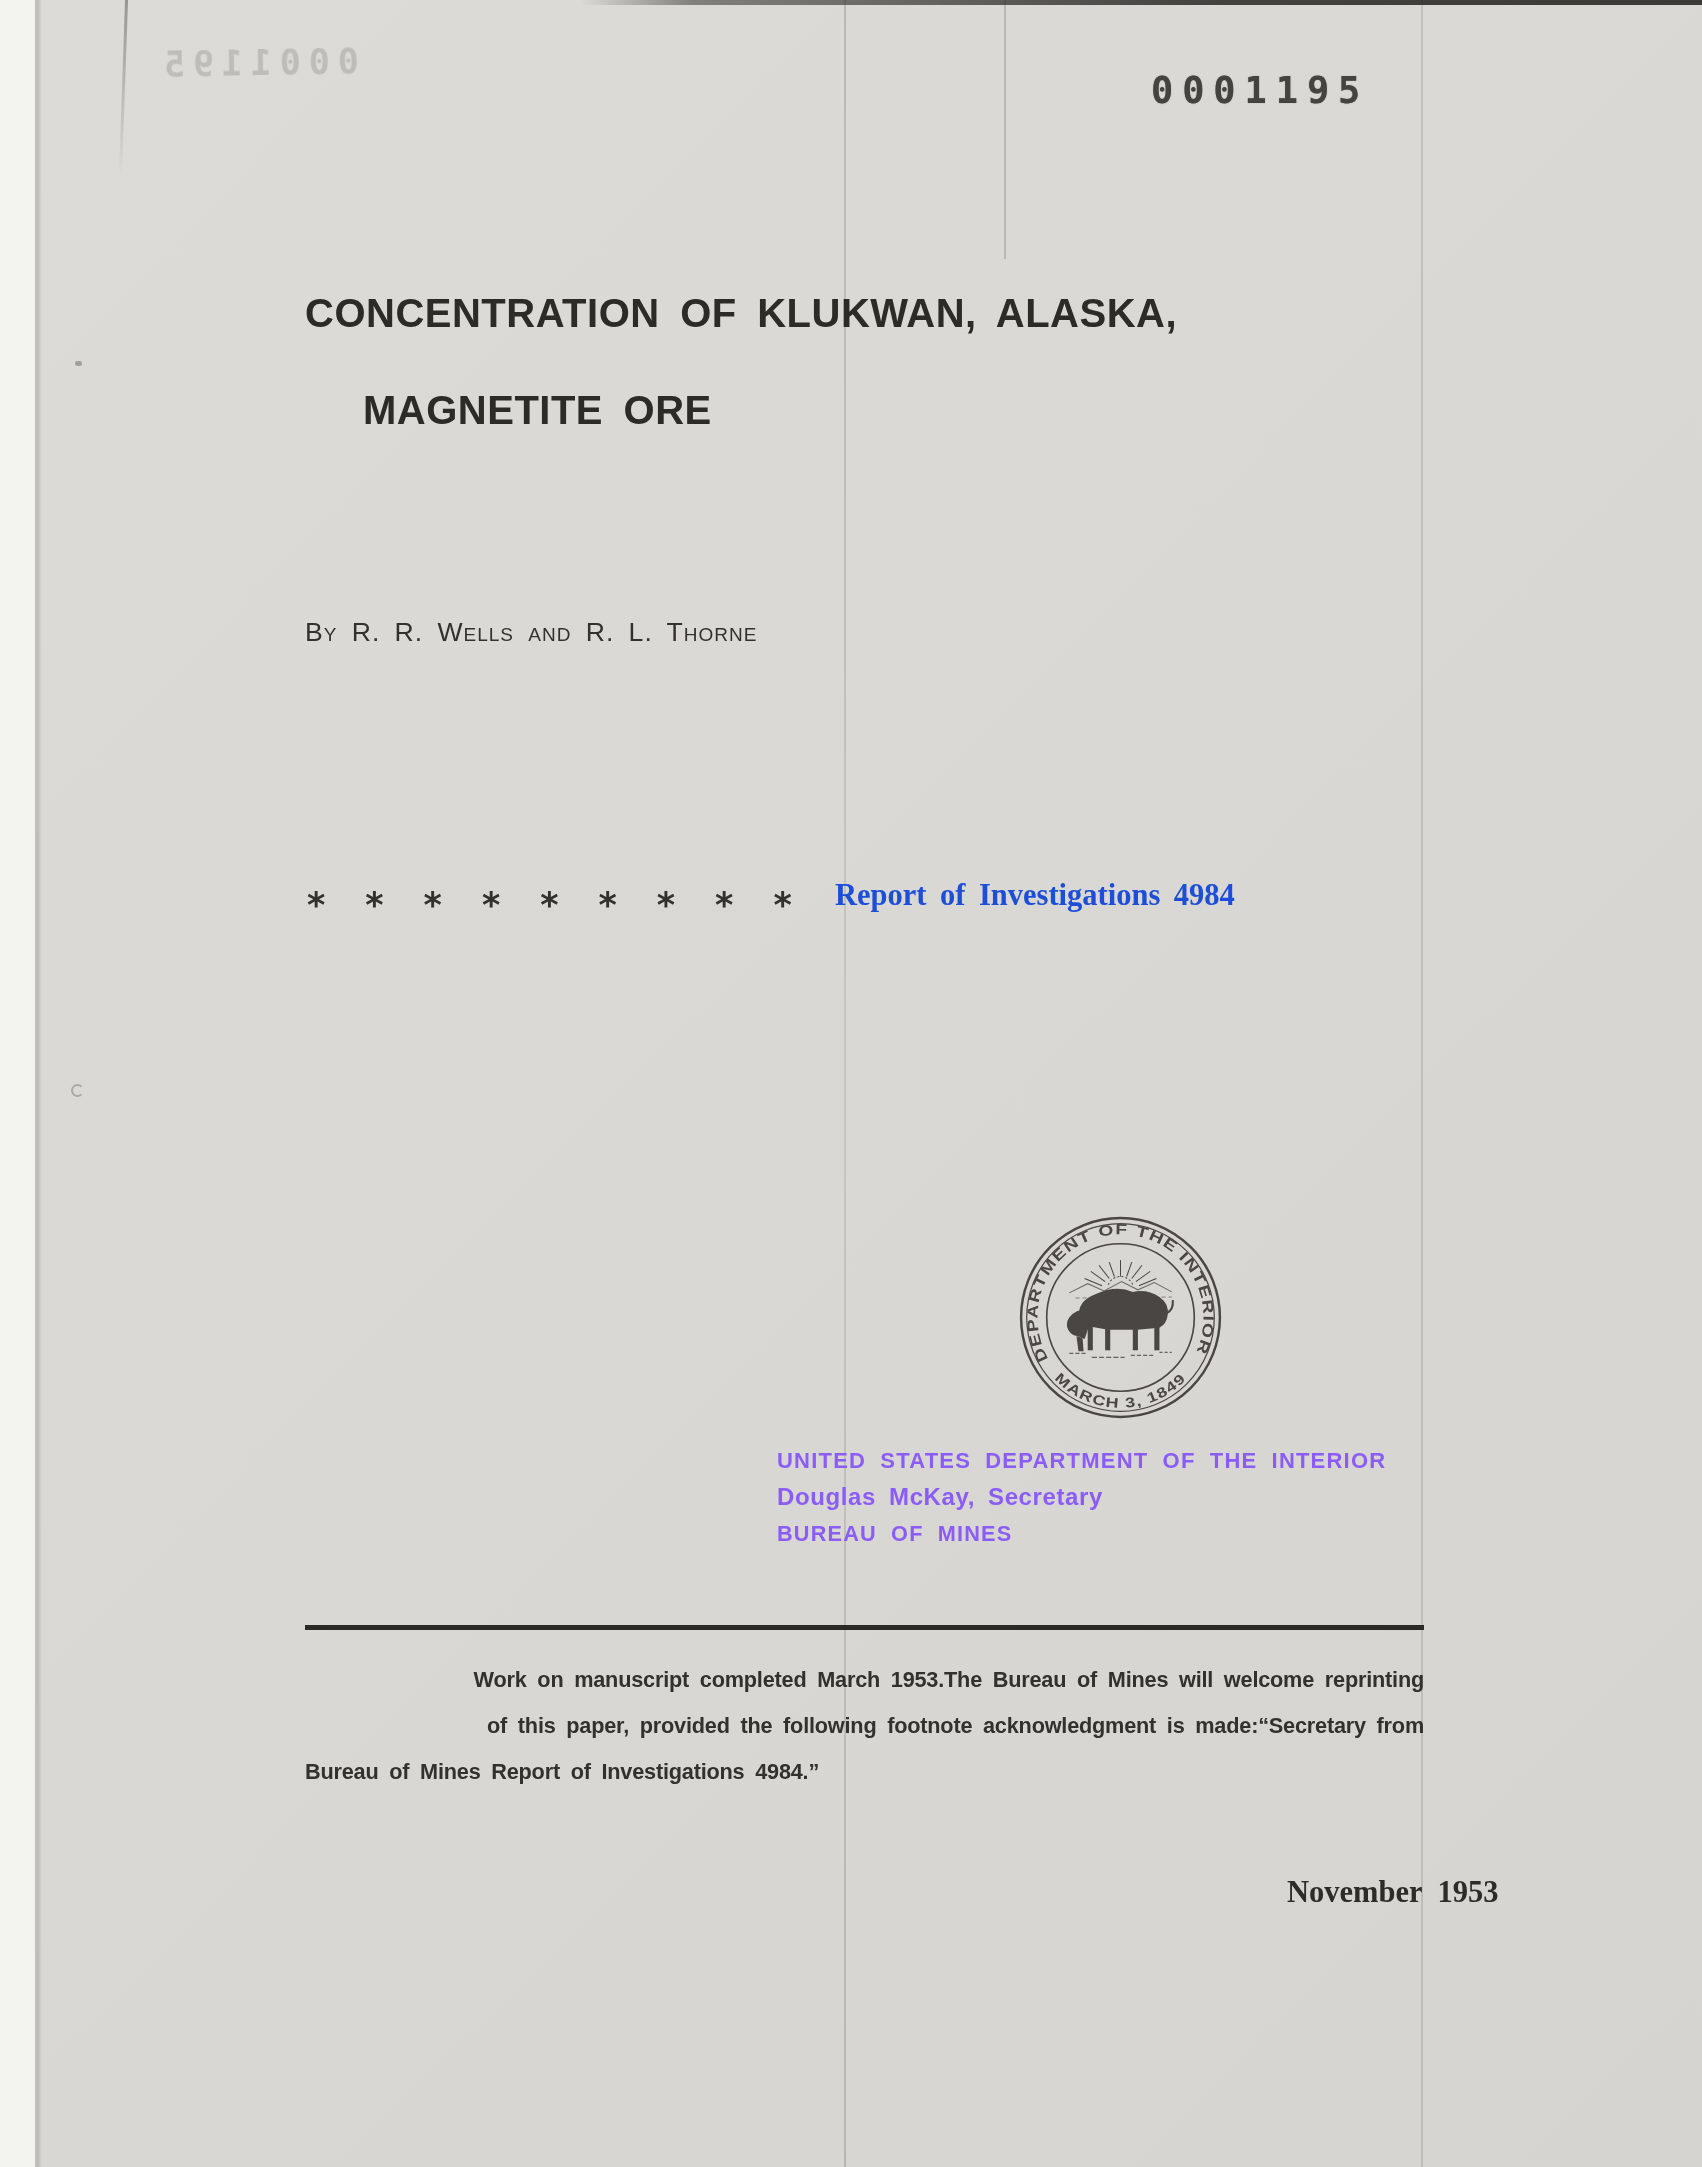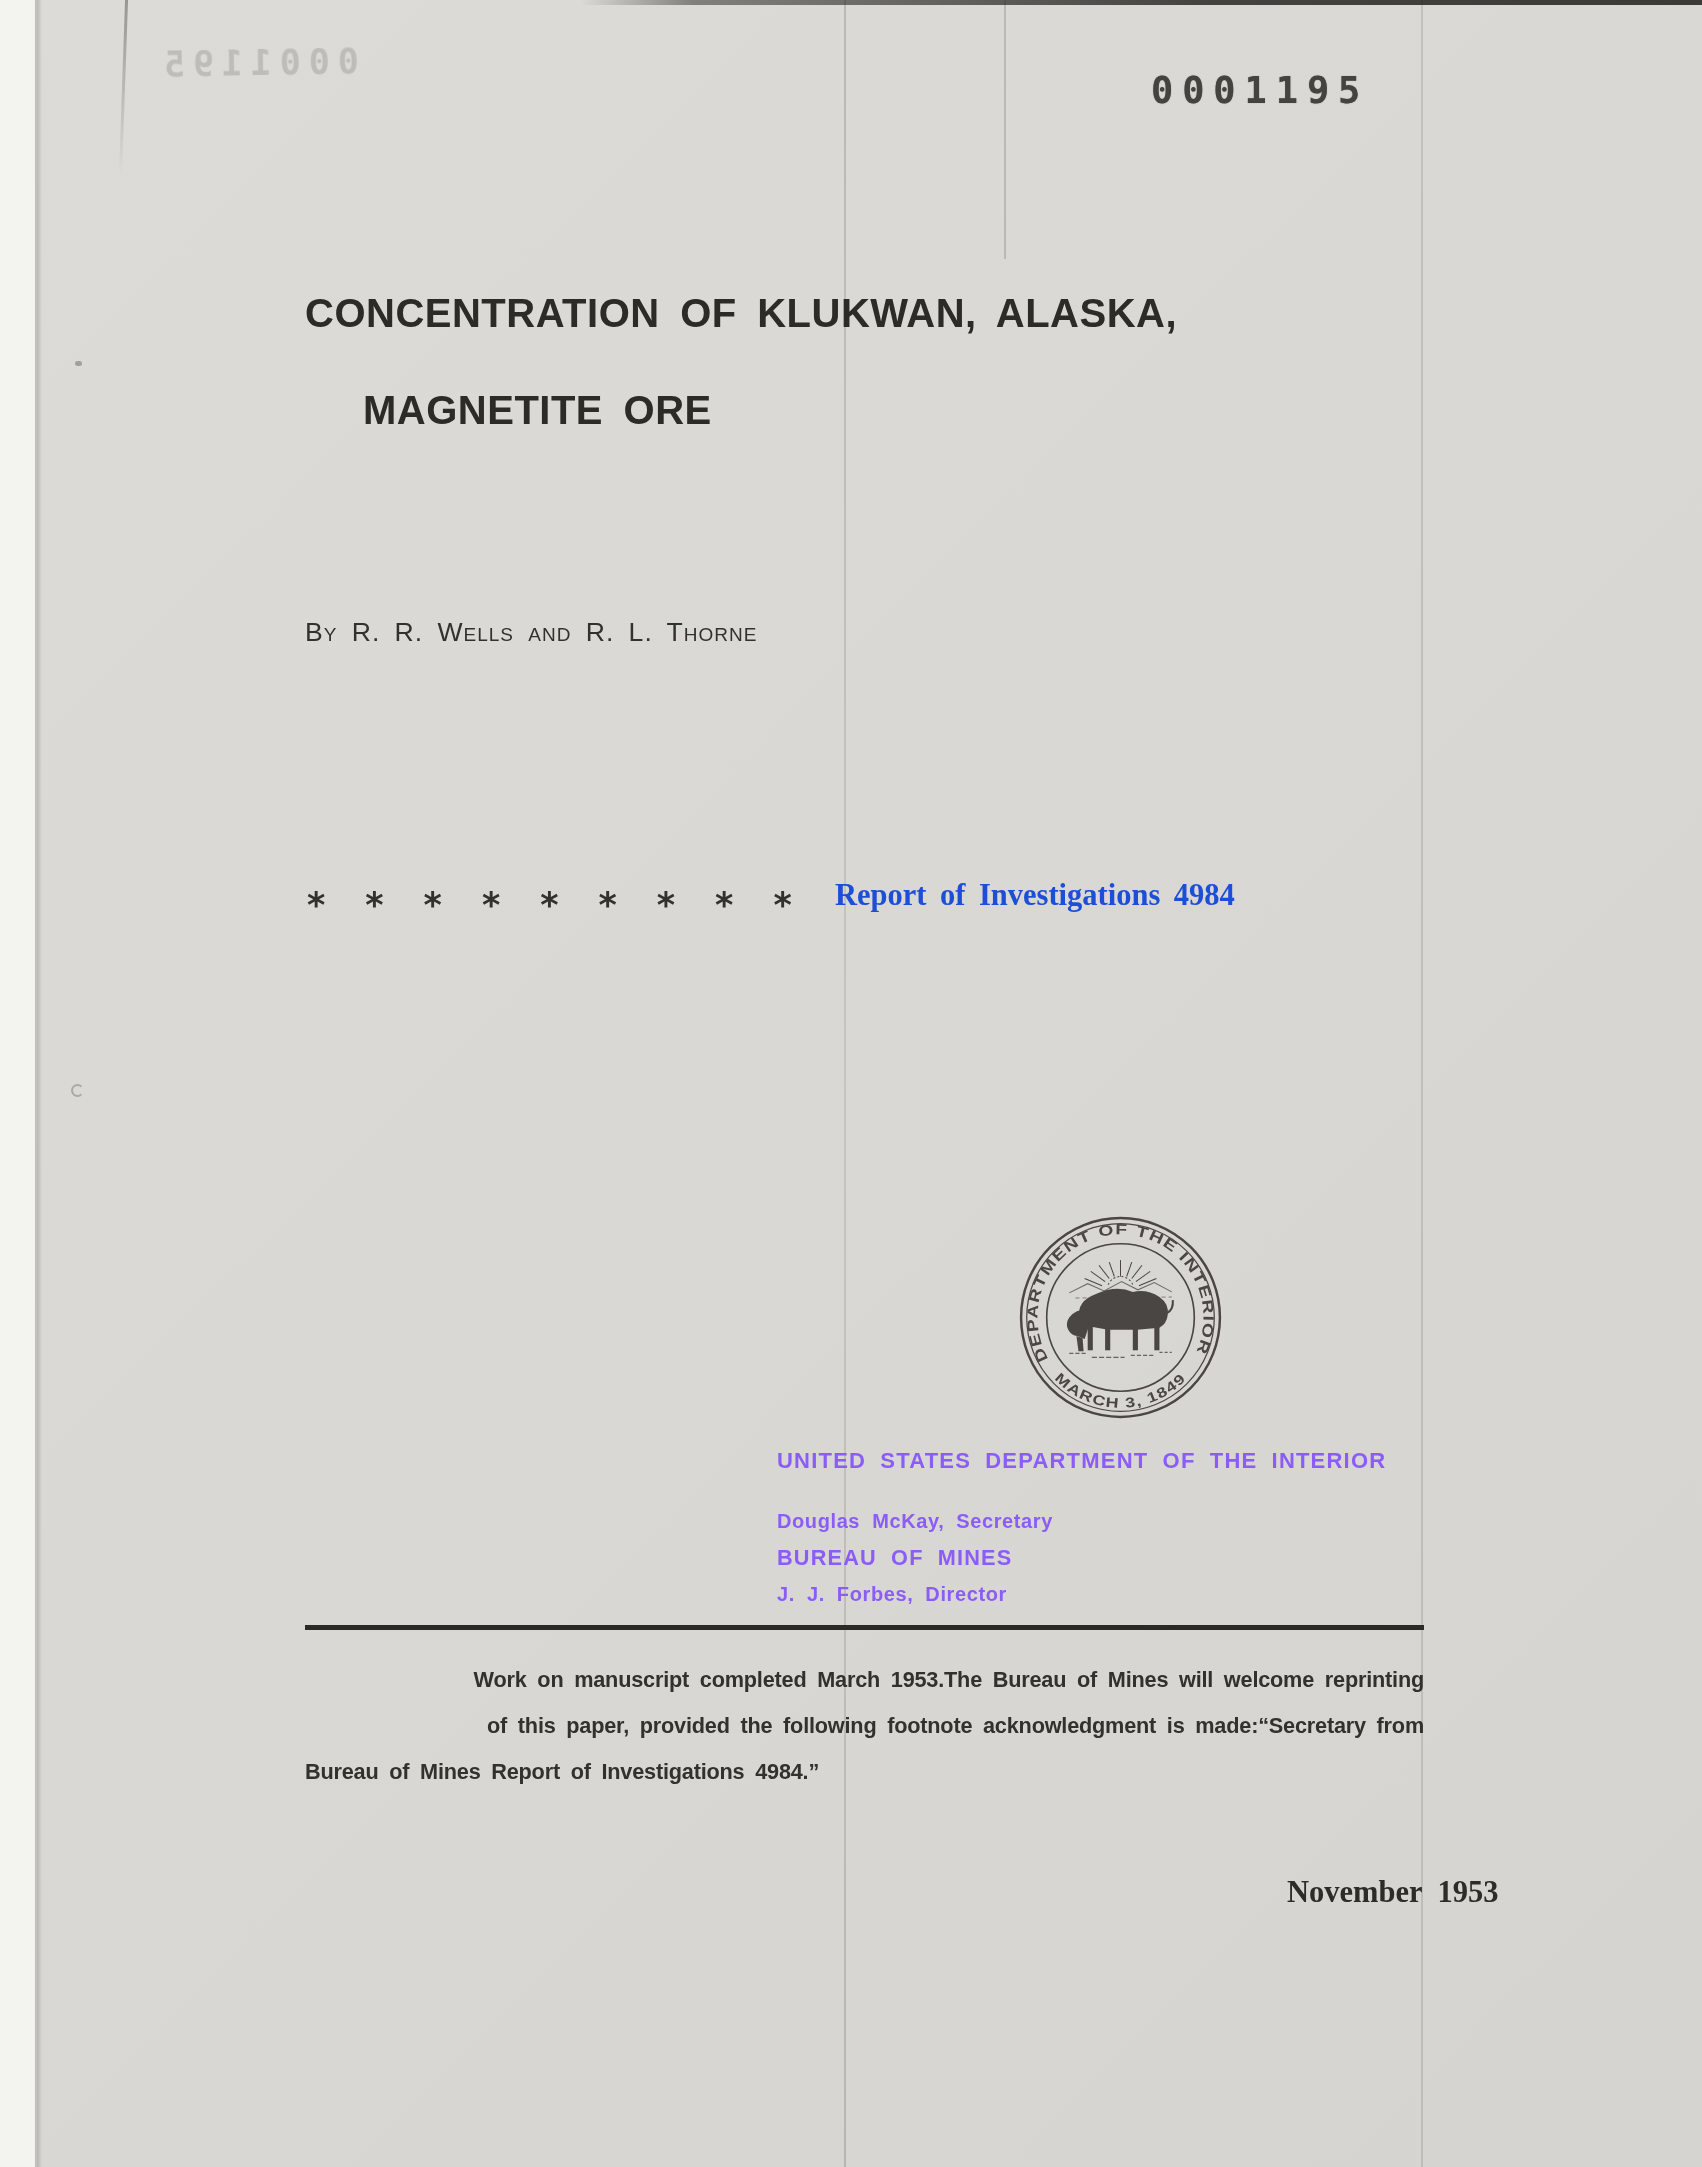--- a/index.html
+++ b/index.html
@@ -39,21 +39,21 @@
     font-size:35px;font-weight:700;letter-spacing:40px;color:#33312d;}
   .report-label{position:absolute;left:835px;top:878px;font-family:"Liberation Serif",serif;
     font-size:30.5px;font-weight:700;word-spacing:5.9px;color:#1d4ed8;}
   
   .seal{position:absolute;left:1018px;top:1215px;width:205px;height:205px;opacity:.9;}
   .seal text{font-family:"Liberation Sans",sans-serif;font-weight:700;fill:#3a3734;}
   
   .agency{position:absolute;left:777px;top:1442px;width:690px;text-align:left;
     color:#8b5cf6;font-weight:700;}
   .agency .l1{font-size:22px;letter-spacing:1.2px;word-spacing:6.9px;line-height:37px;}
-  .agency .l2{font-size:20px;letter-spacing:0.6px;word-spacing:5.9px;line-height:36px;margin-top:24px;}
+  .agency .l2{font-size:24px;letter-spacing:0.6px;word-spacing:5.9px;line-height:36px;}
   .agency .l3{font-size:21.7px;letter-spacing:1.2px;word-spacing:6.9px;line-height:37px;}
   .agency .l4{font-size:20px;letter-spacing:0.6px;word-spacing:5.9px;line-height:36px;}
   
   .rule{position:absolute;left:305px;top:1625px;width:1119px;height:4.9px;background:#2b2a27;}
   .footnote{position:absolute;left:305px;top:1657px;width:1119px;color:#33312d;
     font-weight:700;font-size:21.7px;letter-spacing:-0.2px;word-spacing:4.9px;}
   .footnote .fline{display:flex;justify-content:flex-end;height:46px;line-height:46px;}
   .footnote .fline3{height:46px;line-height:46px;}
   .date{position:absolute;left:1287px;top:1875px;font-family:"Liberation Serif",serif;
     font-size:30.5px;font-weight:700;word-spacing:7.9px;color:#2e2c28;}
@@ -135,21 +135,20 @@
       <line x1="72" y1="139" x2="104" y2="139" stroke-dasharray="5,2"></line>
       <line x1="110" y1="137" x2="134" y2="137" stroke-dasharray="4,2"></line>
       <line x1="138" y1="134" x2="150" y2="134" stroke-dasharray="3,2"></line>
     </g>
   </svg>
 
   <div class="agency">
     <div class="l1">UNITED STATES DEPARTMENT OF THE INTERIOR</div>
     <div class="l2">Douglas McKay, Secretary</div>
     <div class="l3">BUREAU OF MINES</div>
-    <div class="l4">J. J. Forbes, Director</div>
   </div>
 
   <div class="rule"></div>
 
   <div class="footnote">
     <div class="fline">
       <span>Work on manuscript completed March 1953.</span>
       <span>The Bureau of Mines will welcome reprinting</span>
     </div>
     <div class="fline">

